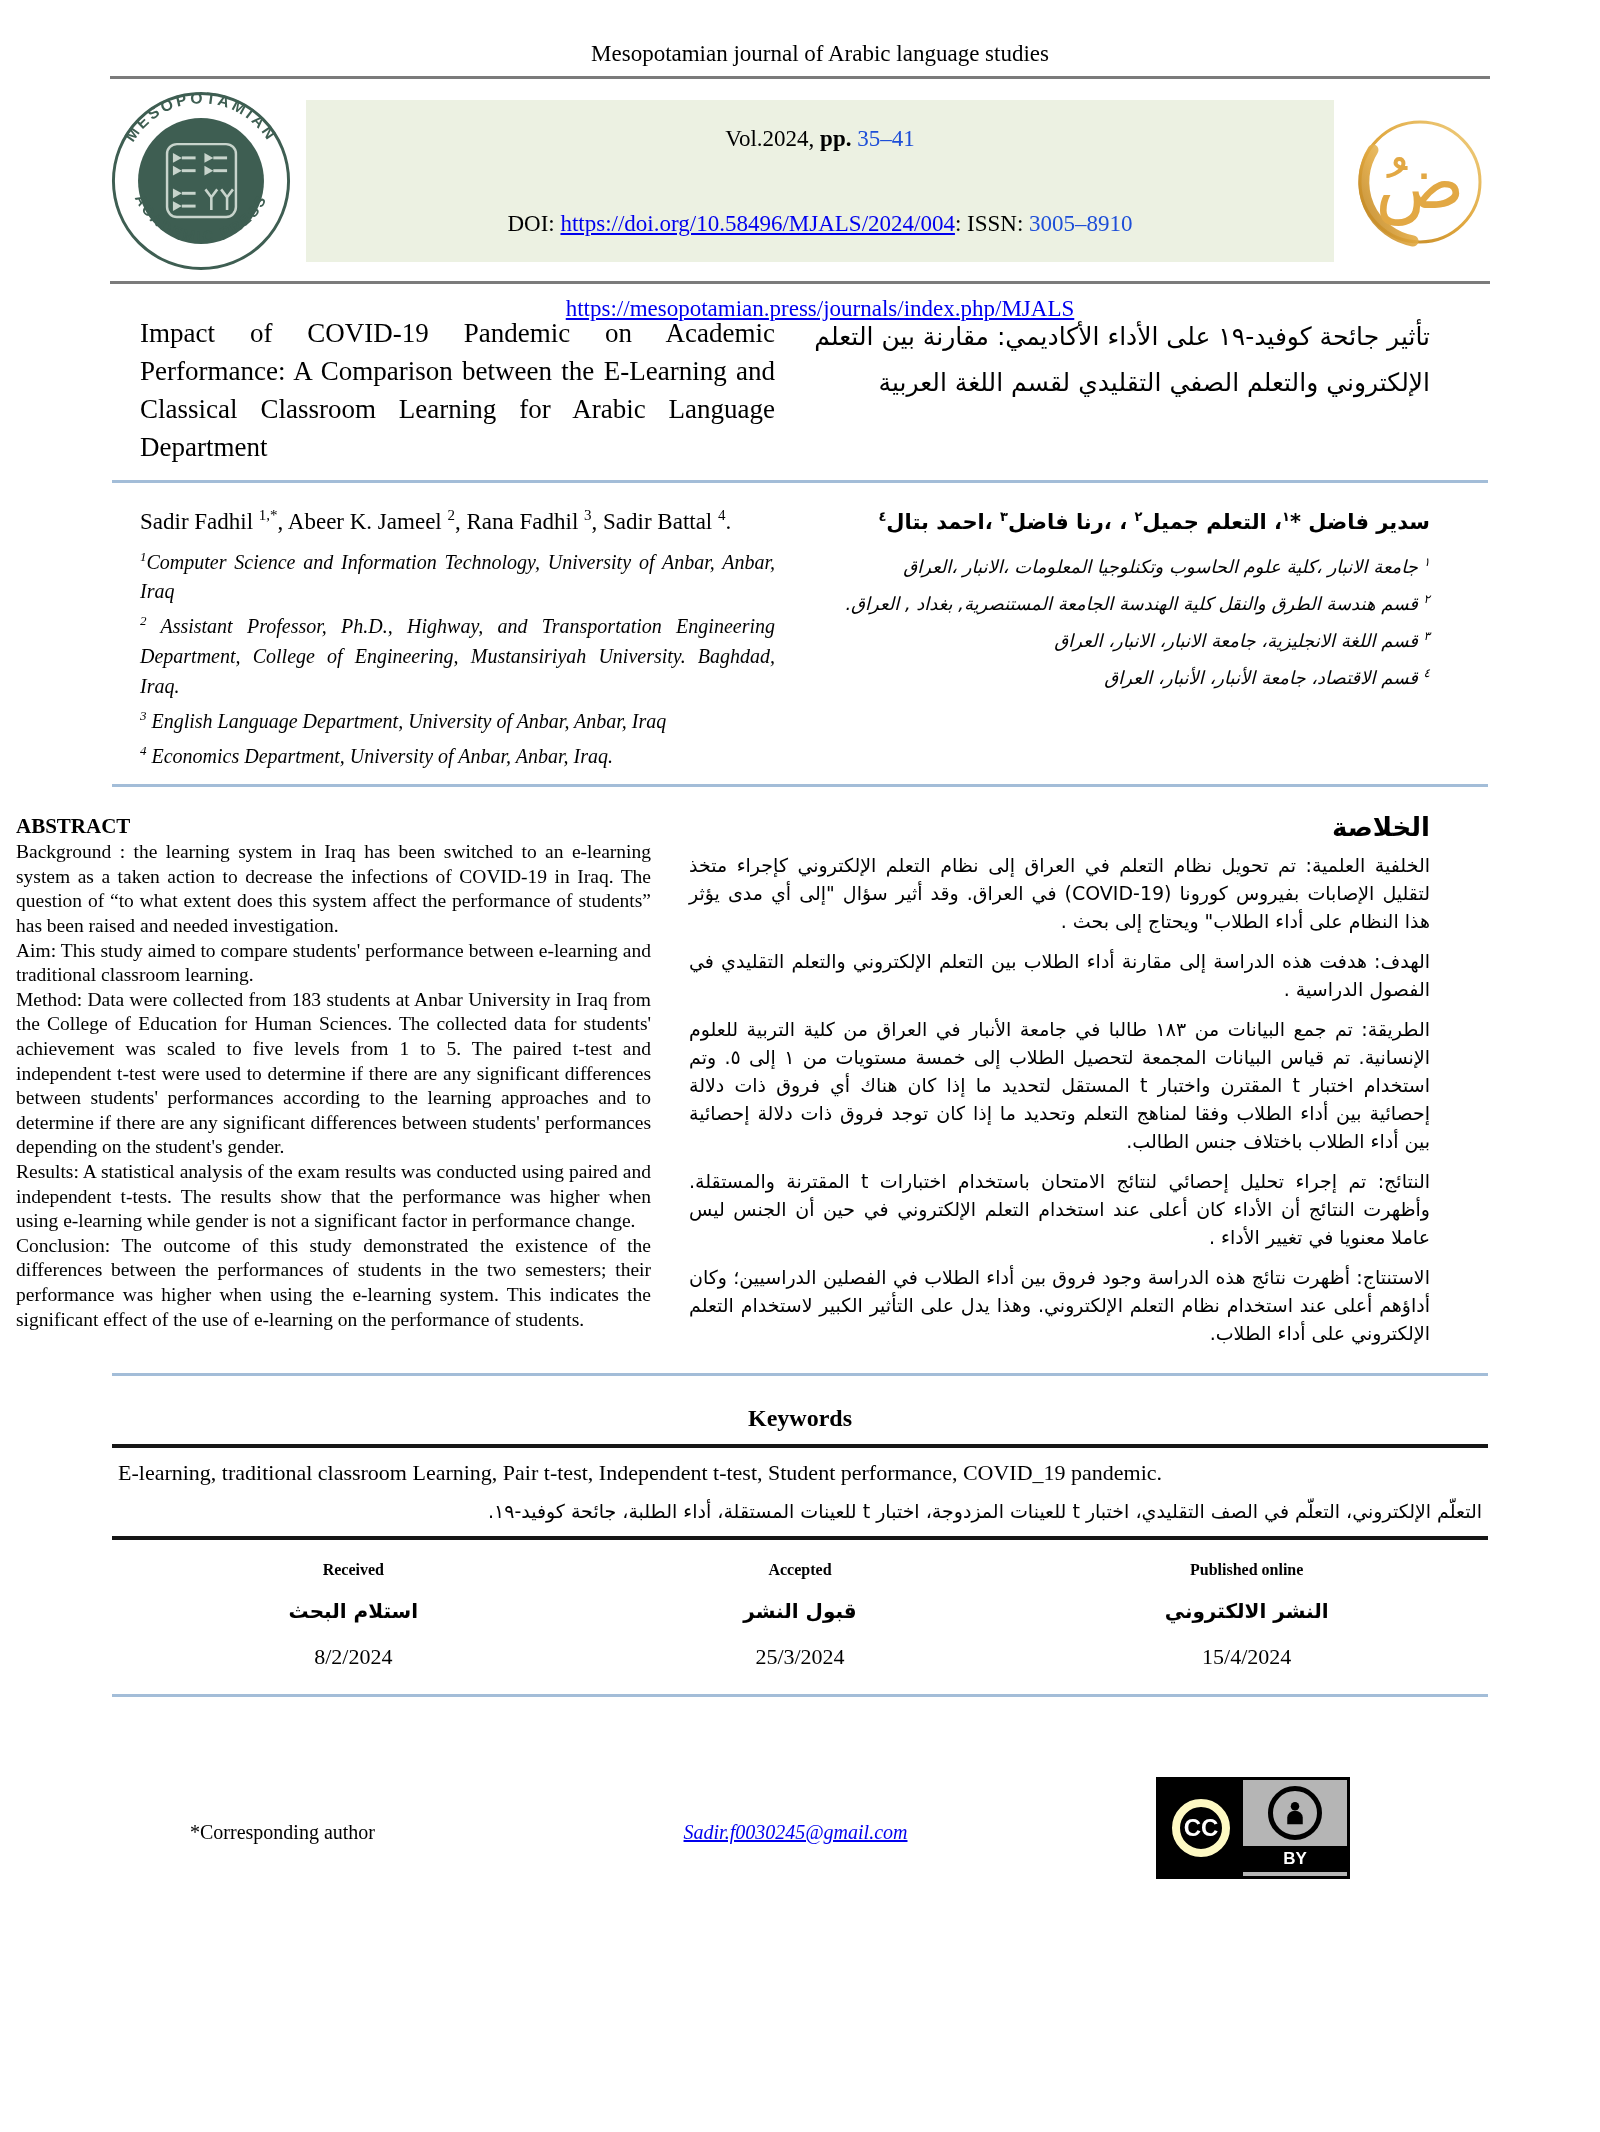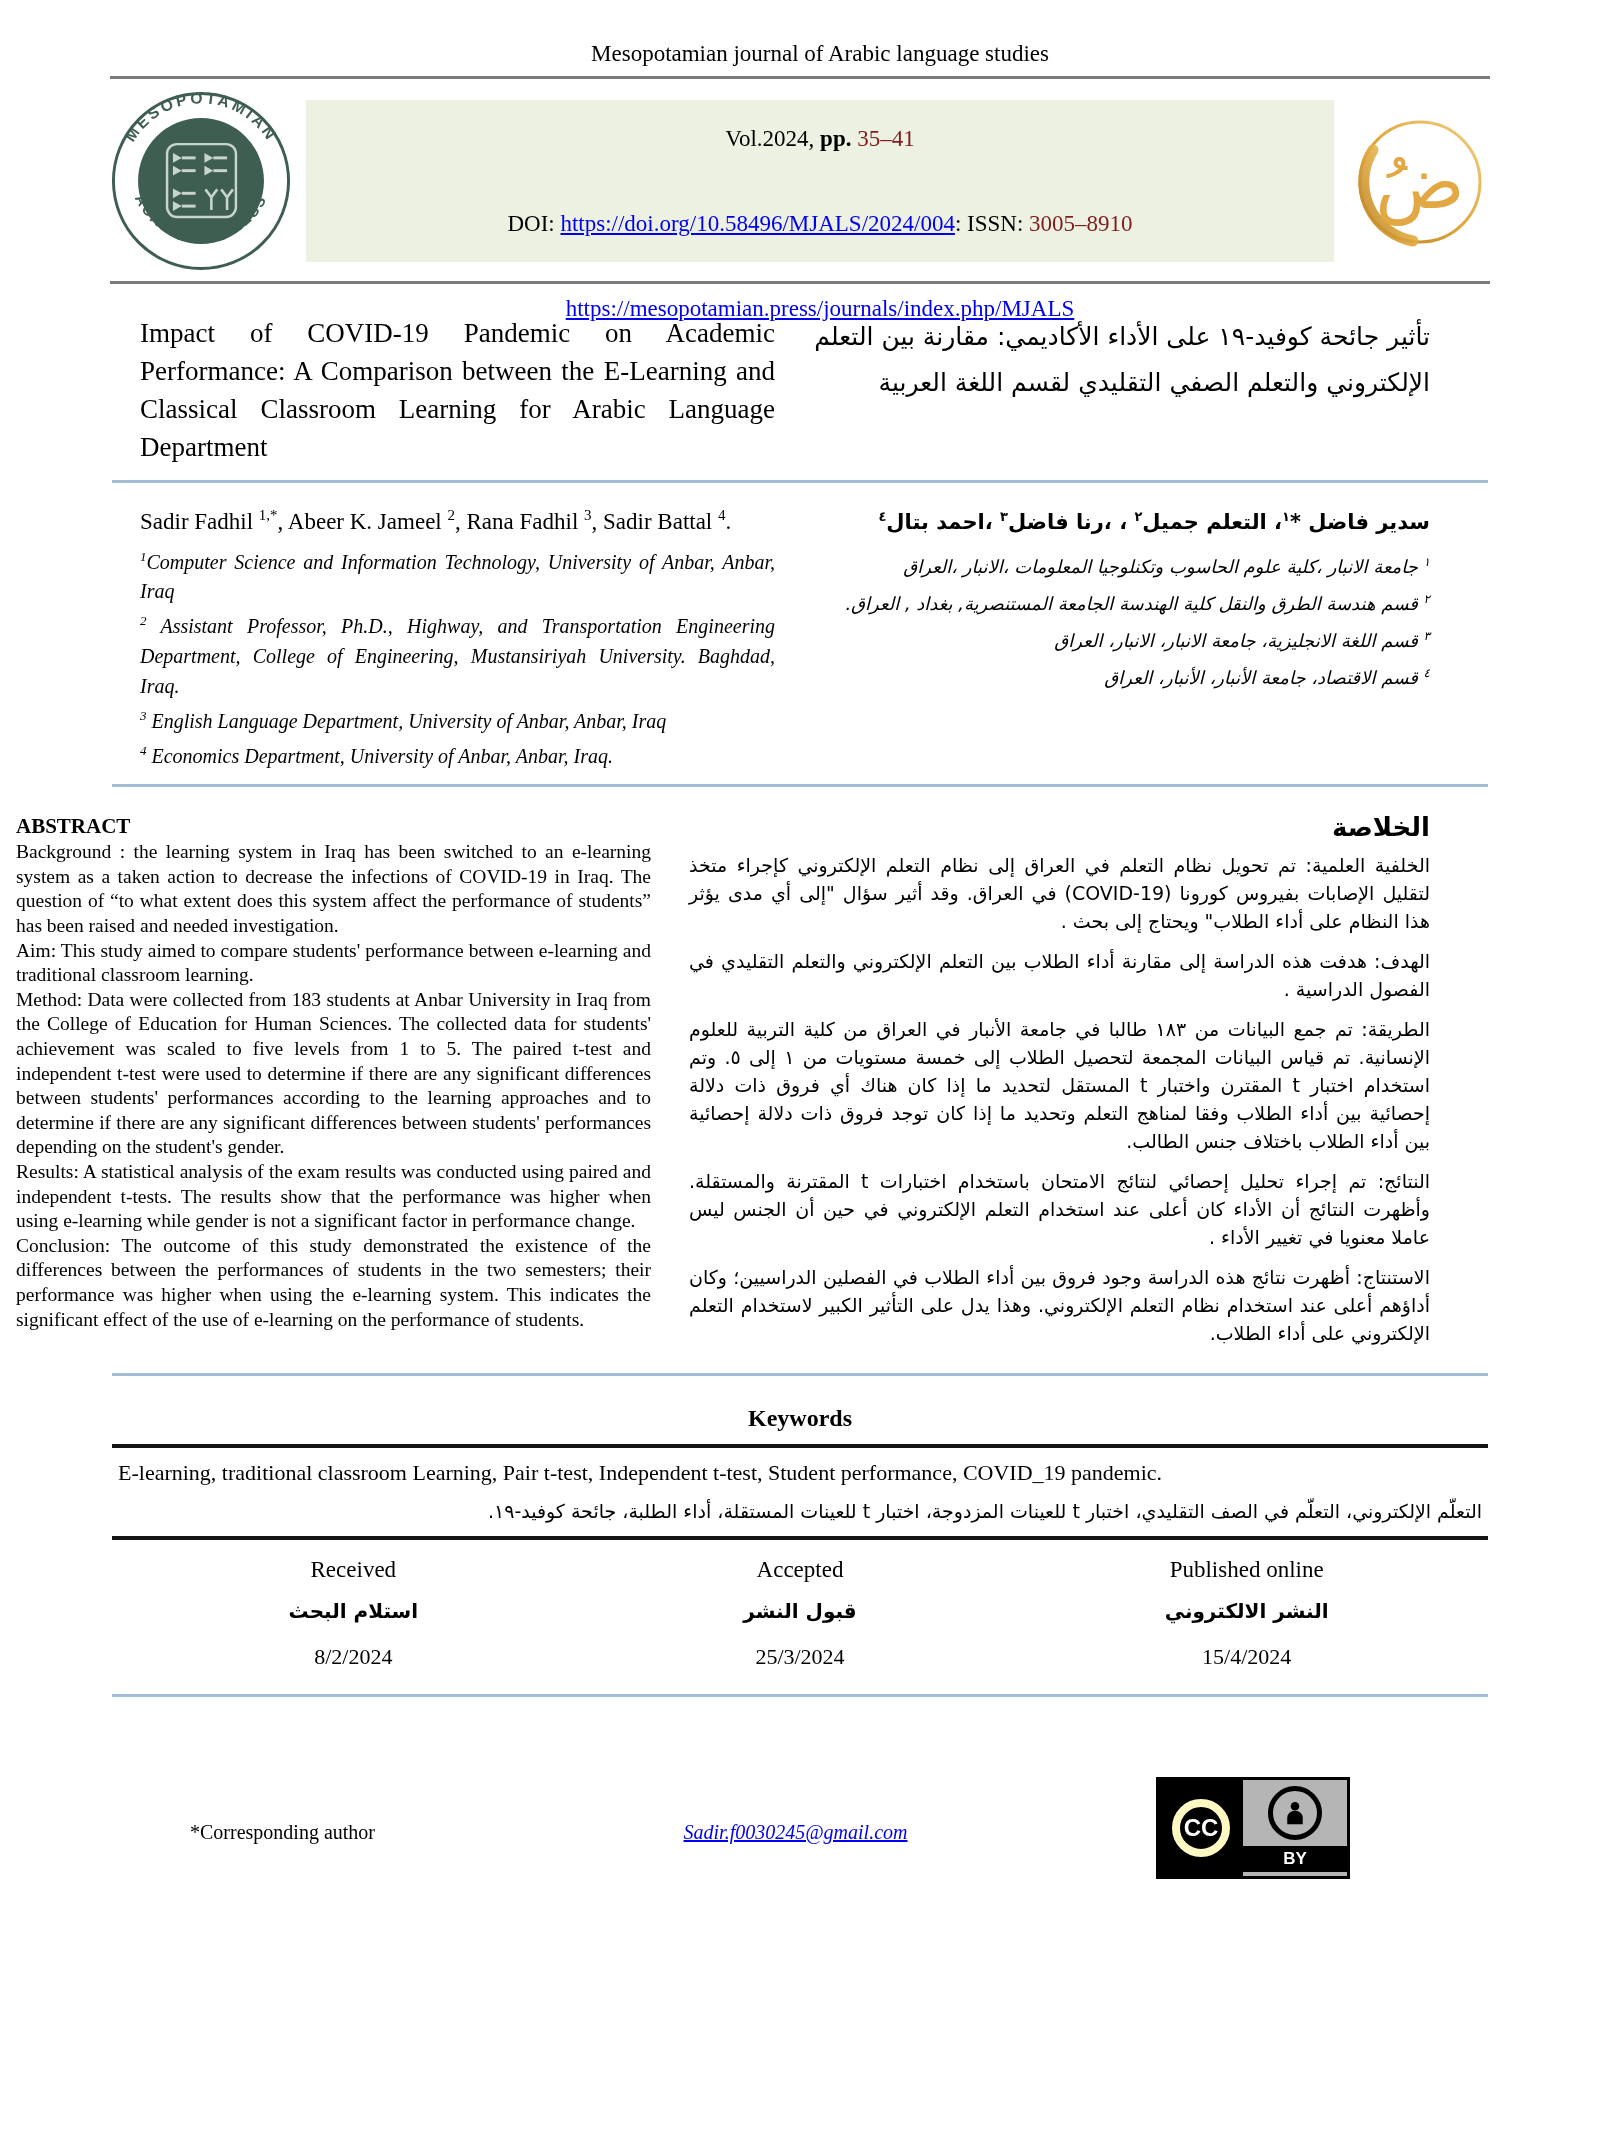--- a/index.html
+++ b/index.html
@@ -12,21 +12,21 @@
   .hr-blue { margin:14px 112px 0; height:3px; background:#a3bdd8; }
   .hr-black { margin:10px 112px 0; height:4px; background:#161616; }
 
   .header { margin:14px 110px 0; height:176px; display:flex; align-items:center; }
   .press-logo { width:182px; height:182px; flex:0 0 auto; }
   .head-box { flex:1 1 auto; height:162px; background:#ecf1e2; margin-left:14px;
               display:flex; flex-direction:column; justify-content:center; text-align:center;
               font-size:23px; line-height:37px;gap:48px; }
   .gold-logo { width:140px; height:178px; margin-left:16px; flex:0 0 auto; }
   .link { color:#0000ee; text-decoration:underline; cursor:pointer; }
-  .blue { color:#7f1d1d; }
+  .blue { color:#1d4ed8; }
   b.ppl { font-weight:bold; }
 
   .cols { margin:0 170px 0 140px; display:grid; grid-template-columns:635px 1fr; column-gap:38px; }
   .titles { margin-top:30px; }
   .title-en { font-size:27px; line-height:38px; text-align:justify; }
   .title-ar { font-size:25px; line-height:46px; text-align:right; font-family:"DejaVu Sans",sans-serif; }
 
   .authors-block { margin-top:16px; }
   .authors-en { margin:0 0 4px; font-size:23px; line-height:33px; text-align:justify; }
   .authors-en sup { font-size:15px; }
@@ -45,21 +45,21 @@
   .abs-h-ar { margin:0 0 10px; font-weight:bold; font-size:26px; line-height:28px;
               font-family:"DejaVu Sans",sans-serif; text-align:right; }
   .abs-p-ar { margin:0 0 12px; font-size:19px; line-height:28px; font-family:"DejaVu Sans",sans-serif;
               text-align:justify; text-align-last:right; direction:rtl; }
 
   .kw-head { margin-top:26px; text-align:center; font-weight:bold; font-size:24px; line-height:32px; }
   .kw-en { margin:10px 118px 0; font-size:22px; line-height:30px; }
   .kw-ar { margin:8px 118px 0; font-size:19px; line-height:30px; font-family:"DejaVu Sans",sans-serif; text-align:right; }
 
   .dates { margin:12px 130px 0; display:grid; grid-template-columns:1fr 1fr 1fr; text-align:center; }
-  .dlabel { font-weight:normal; font-size:23px; line-height:36px; }
+  .dlabel { font-weight:bold; font-size:16px; line-height:36px; }
   .dlabel-ar { font-weight:bold; font-size:20px; line-height:46px; font-family:"DejaVu Sans",sans-serif; }
   .ddate { font-size:22px; line-height:46px; }
 
   .hr-blue.last { margin-top:14px; }
 
   .footer { position:relative; margin:70px 110px 0; height:130px; display:flex; align-items:center; }
   .corr { font-size:20px; margin-left:80px; }
   .email { position:absolute; left:50%; transform:translateX(-52%); font-style:italic; font-size:20px; }
 
   .cc-badge { position:absolute; right:140px; top:10px; width:194px; height:102px;

